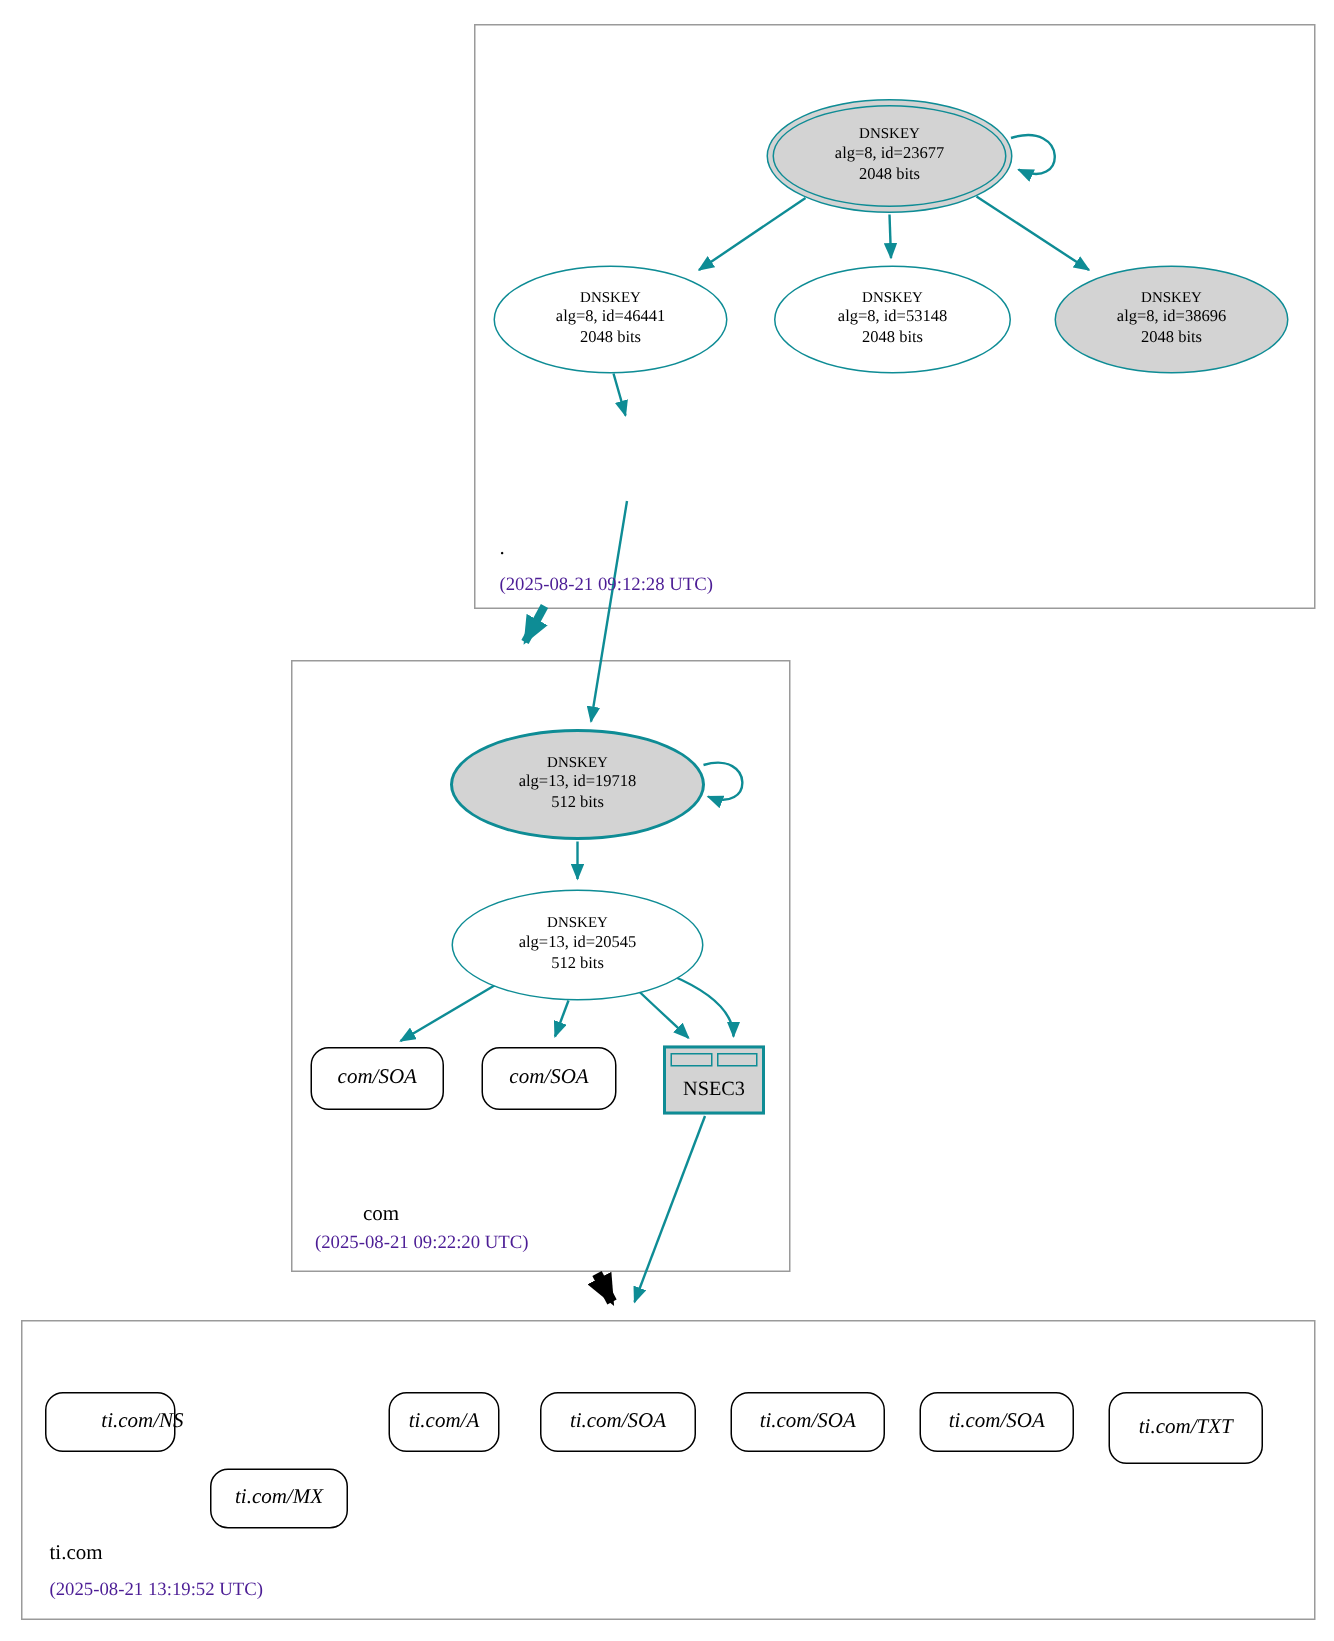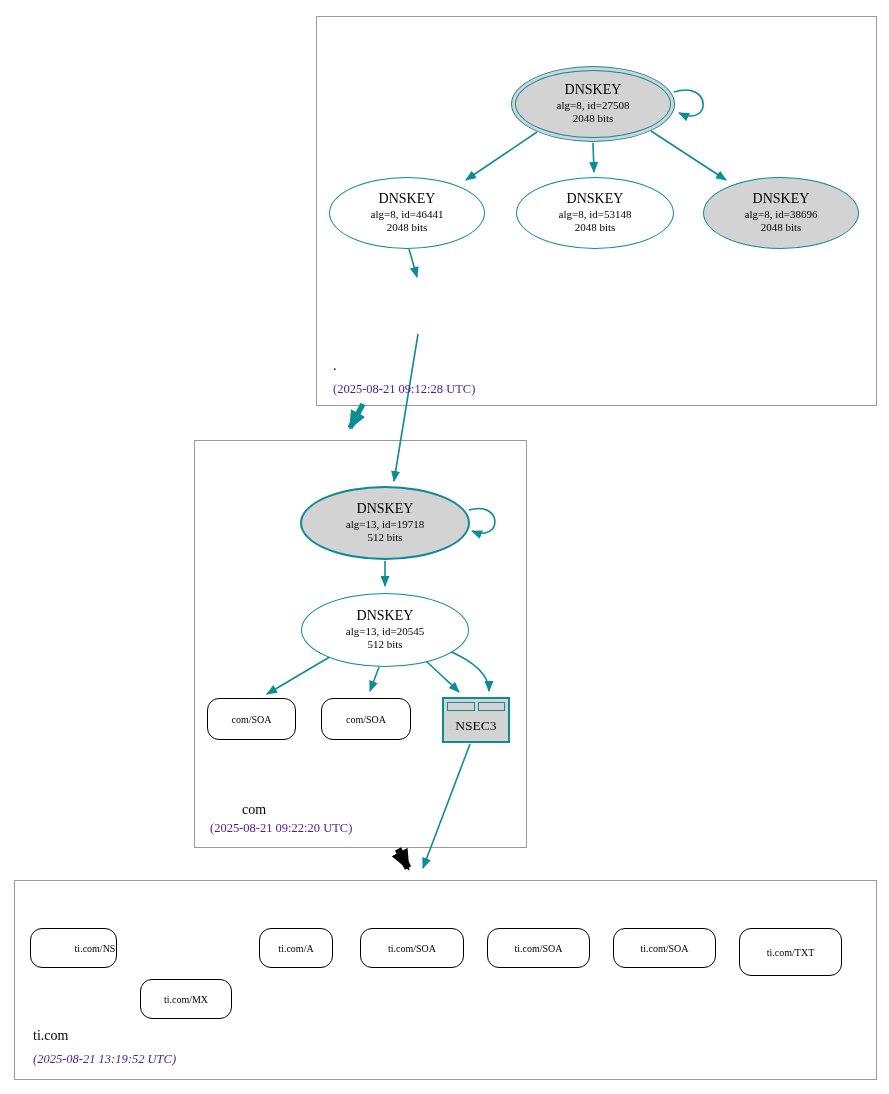--- a/index.html
+++ b/index.html
@@ -8,23 +8,23 @@
   .zonebox{position:absolute;border:1px solid #9a9a9a;background:transparent;box-sizing:border-box;}
   .edges{position:absolute;left:0;top:0;width:889px;height:1094px;pointer-events:none;z-index:2;}
   .node{position:absolute;display:flex;flex-direction:column;align-items:center;justify-content:center;
         text-align:center;box-sizing:border-box;z-index:3;background:#fff;color:#000;}
   .ellipse{border-radius:50%;border:1.6px solid var(--teal);}
   .gray{background:var(--gray);}
   .double{padding:3px;}
   .double .inner{width:100%;height:100%;border:1.6px solid var(--teal);border-radius:50%;
                  display:flex;flex-direction:column;align-items:center;justify-content:center;box-sizing:border-box;}
   .thick{border-width:2.6px;}
-  .ntitle{font-size:14px;line-height:1.2;}
+  .ntitle{font-size:10px;line-height:1.2;}
   .nsub{font-size:11px;line-height:1.25;}
-  .rrset{border:1.5px solid #000;border-radius:12px;font-size:10px;}
+  .rrset{border:1.5px solid #000;border-radius:12px;font-size:14px;font-style:italic;}
   .zlabel{position:absolute;font-size:14px;color:#000;z-index:3;}
   .ztime{position:absolute;font-size:12.5px;color:#4c1d95;z-index:3;}
   .nsec3{border:2px solid var(--teal);background:var(--gray);padding:3px 3px 2px 3px;
          display:flex;flex-direction:column;gap:2px;justify-content:center;}
   .nsec3 .cells{display:flex;gap:3px;height:9px;width:100%;}
   .nsec3 .cells div{flex:1;border:1px solid var(--teal);background:var(--gray);box-sizing:border-box;}
   .nsec3 .lbl{font-size:13.5px;text-align:center;flex:1;display:flex;align-items:center;justify-content:center;}
 </style>
 </head>
 <body>
@@ -72,21 +72,21 @@
 
       <path d="M 470 744 L 423 868" marker-end="url(#mA)"></path>
 
       <path d="M 398 849 L 408 868" stroke="#000" stroke-width="7" marker-end="url(#mBlk)"></path>
     </g>
   </svg>
 
   <div class="node ellipse gray double" style="left:511px;top:66px;width:164px;height:76px;">
     <div class="inner">
       <div class="ntitle">DNSKEY</div>
-      <div class="nsub">alg=8, id=27508</div>
+      <div class="nsub">alg=8, id=23677</div>
       <div class="nsub">2048 bits</div>
     </div>
   </div>
 
   <div class="node ellipse" style="left:329px;top:177px;width:156px;height:72px;">
     <div class="ntitle">DNSKEY</div>
     <div class="nsub">alg=8, id=46441</div>
     <div class="nsub">2048 bits</div>
   </div>
 
@@ -134,15 +134,15 @@
 
   <div class="node rrset" style="left:30px;top:928px;width:87px;height:40px;padding-left:43px;">ti.com/NS</div>
   <div class="node rrset" style="left:140px;top:979px;width:92px;height:40px;">ti.com/MX</div>
   <div class="node rrset" style="left:259px;top:928px;width:74px;height:40px;">ti.com/A</div>
   <div class="node rrset" style="left:360px;top:928px;width:104px;height:40px;">ti.com/SOA</div>
   <div class="node rrset" style="left:487px;top:928px;width:103px;height:40px;">ti.com/SOA</div>
   <div class="node rrset" style="left:613px;top:928px;width:103px;height:40px;">ti.com/SOA</div>
   <div class="node rrset" style="left:739px;top:928px;width:103px;height:48px;">ti.com/TXT</div>
 
   <div class="zlabel" style="left:33px;top:1028px;">ti.com</div>
-  <div class="ztime" style="left:33px;top:1052px;font-style:italic;">(2025-08-21 13:19:52 UTC)</div>
+  <div class="ztime" style="left:33px;top:1052px;">(2025-08-21 13:19:52 UTC)</div>
 
 </div>
 
 </body></html>

